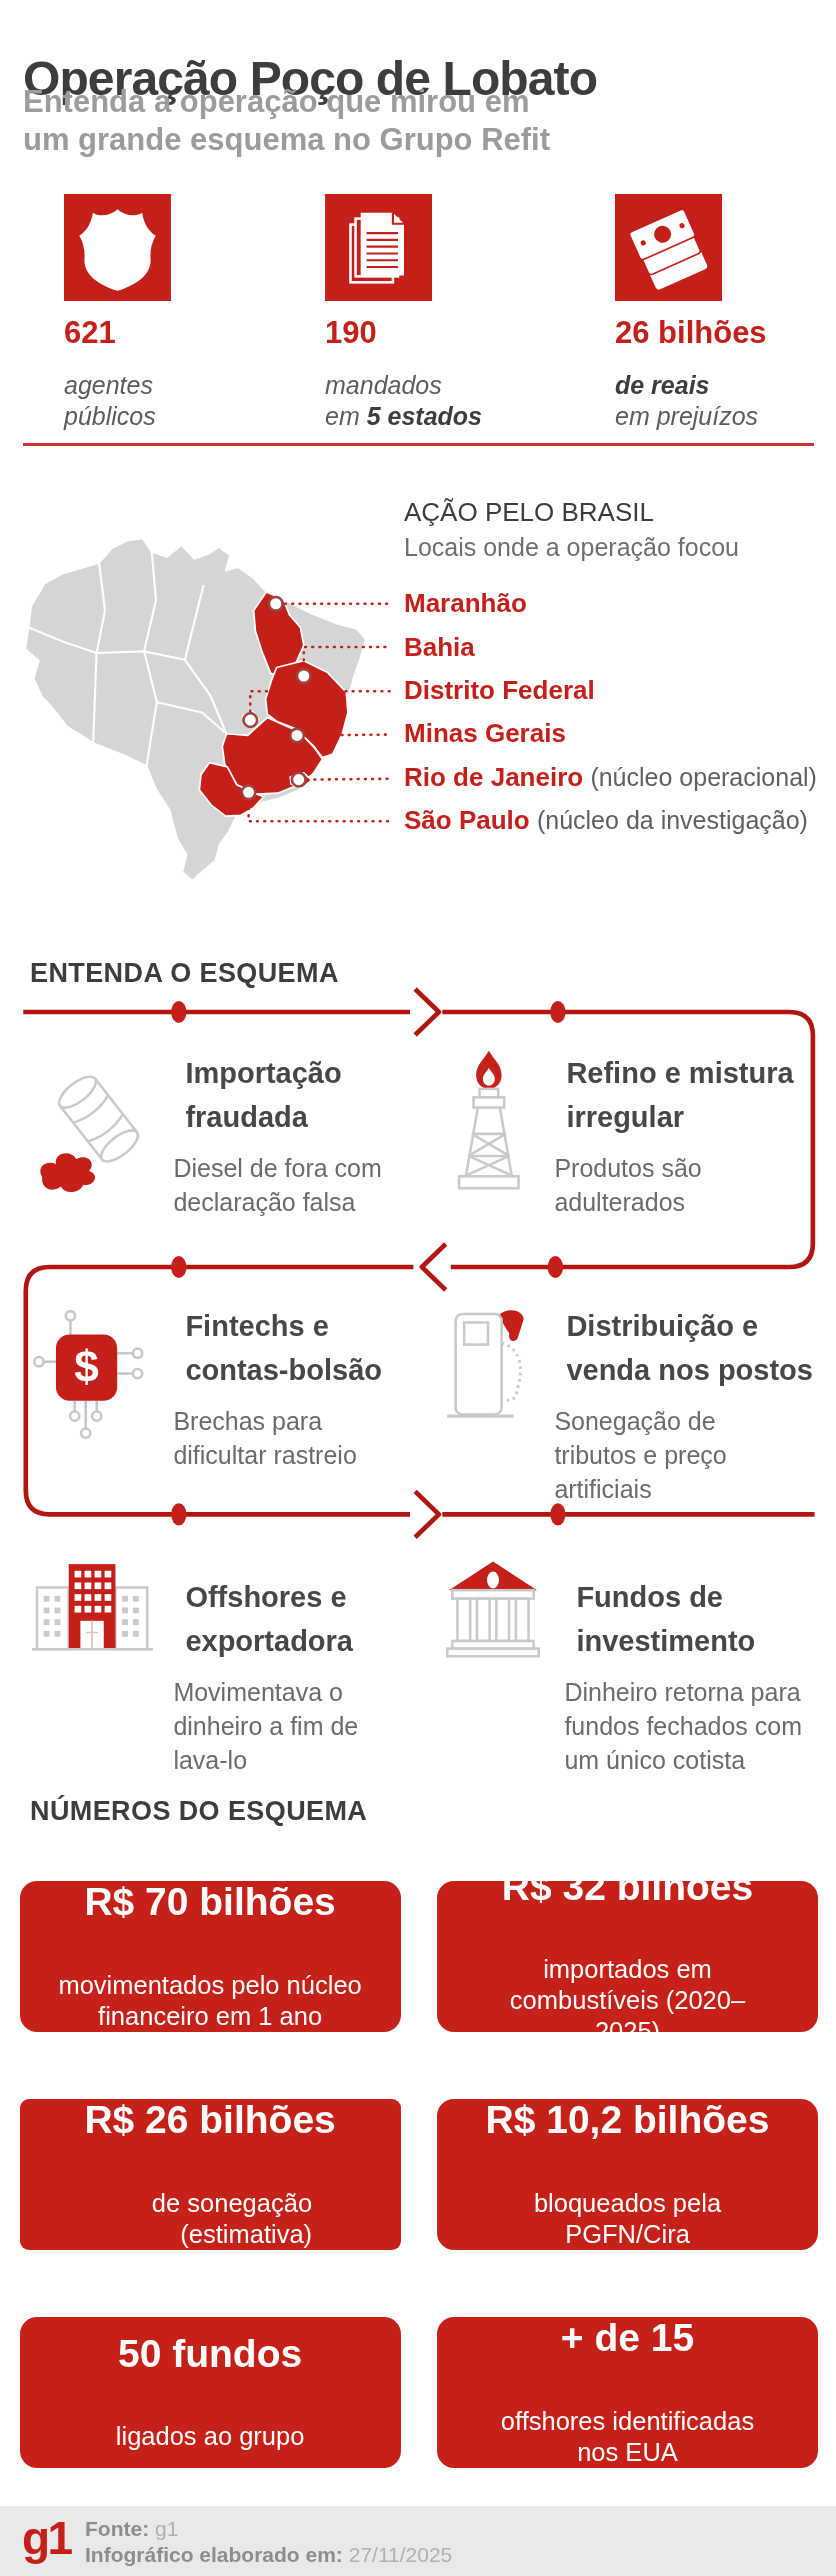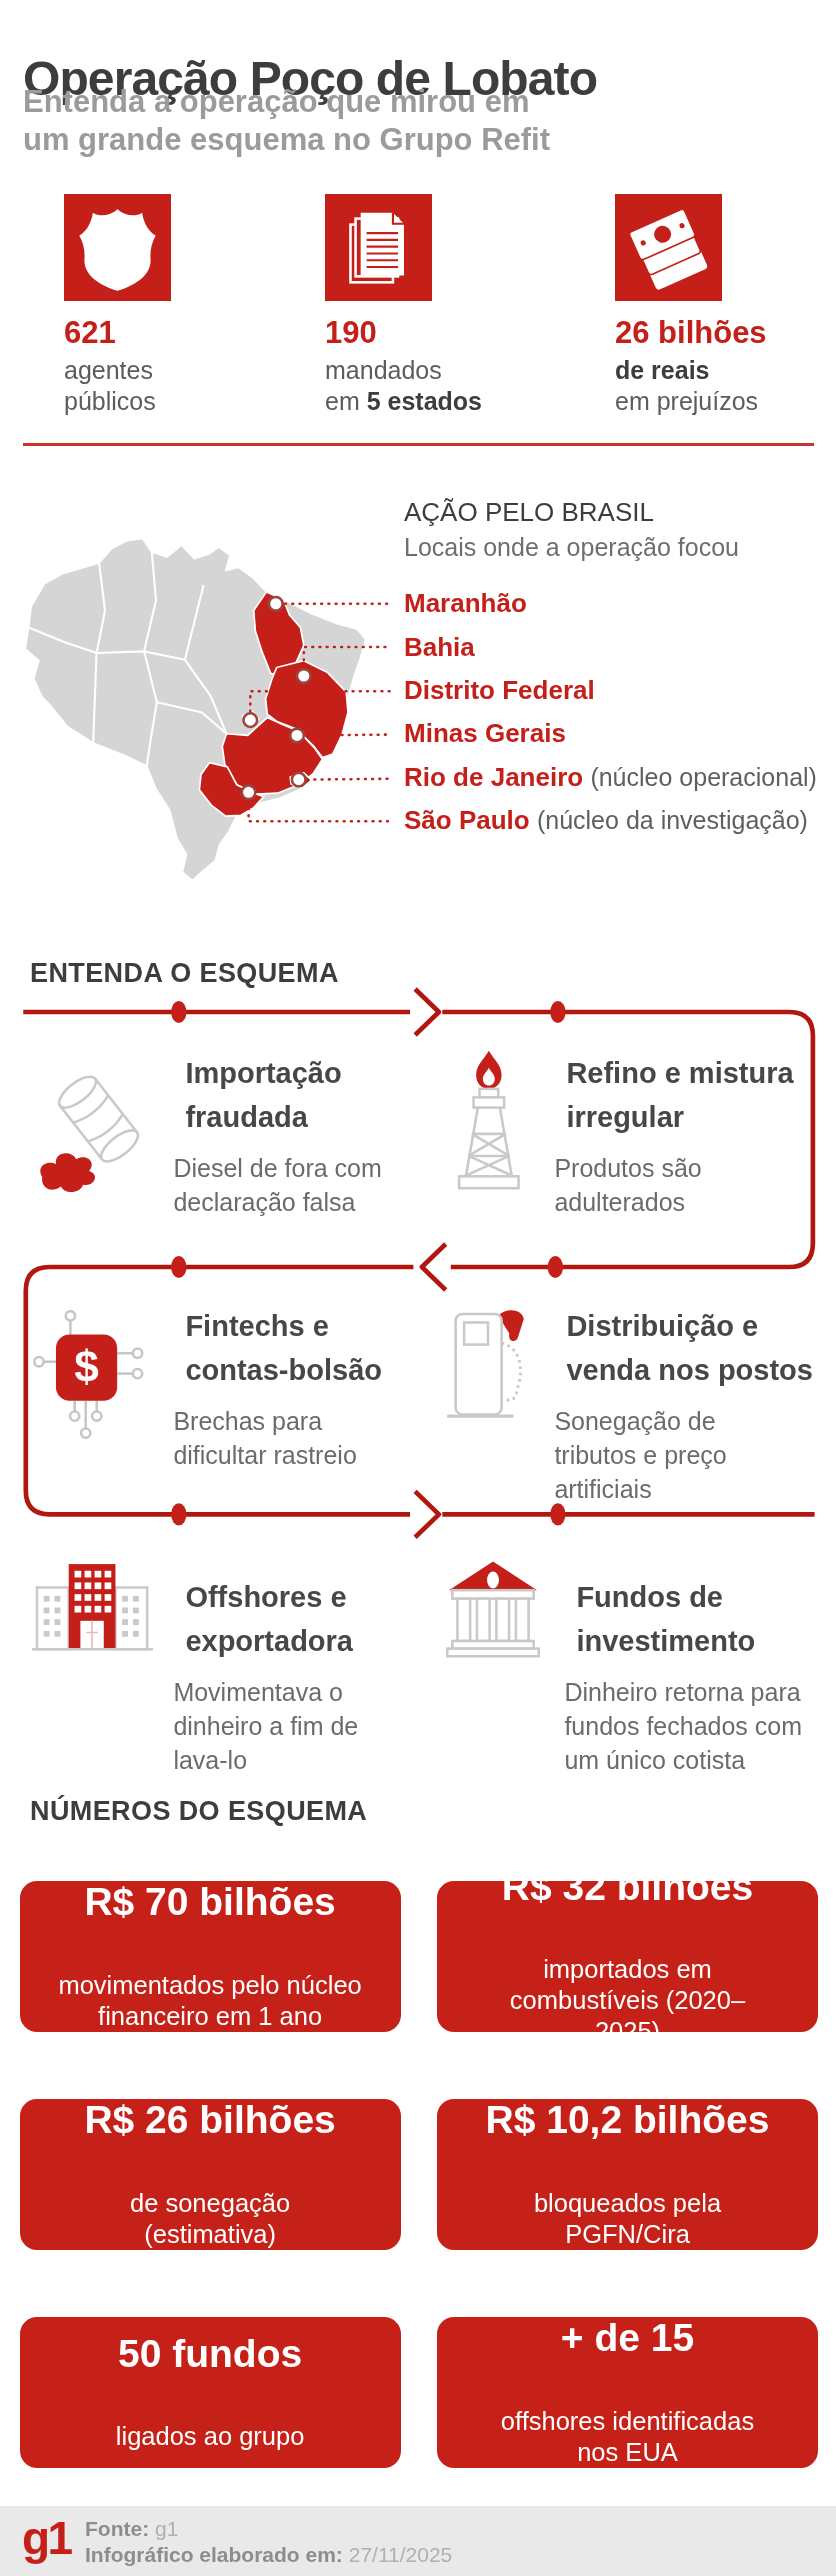--- a/index.html
+++ b/index.html
@@ -8,21 +8,21 @@
   .abs{position:absolute;}
 
   
   .h1{left:23px;top:18.7px;font-size:48px;font-weight:bold;color:#3d3d3d;letter-spacing:-0.9px;}
   .sub{left:23px;top:83px;width:561px;font-size:31px;font-weight:bold;color:#9b9b9b;line-height:38px;}
 
   
   .stat{top:194px;width:221px;}
   .stat-icon{width:107px;height:107px;background:#c42019;}
   .stat-value{margin-top:13.6px;font-size:31px;font-weight:bold;color:#c42019;white-space:nowrap;}
-  .stat-lines{margin-top:4px;font-size:25px;color:#5c5c5c;line-height:31px;}
+  .stat-lines{margin-top:19px;font-size:25px;color:#5c5c5c;line-height:31px;font-style:italic;}
   .stat-lines b{color:#3d3d3d;}
   .hr-red{left:23px;top:443px;width:791px;height:2.6px;background:#c8352c;}
 
   
   .map-title{left:404px;top:497px;font-size:26px;font-weight:normal;color:#3d3d3d;}
   .map-sub{left:404px;top:533px;font-size:25px;color:#6e6e6e;}
   .map-label{left:404px;white-space:nowrap;font-size:26px;font-weight:bold;color:#c42019;line-height:32px;}
   .map-label span.note{font-weight:normal;font-size:25px;color:#5f5f5f;}
 
   
@@ -350,23 +350,23 @@
   <div class="abs sec-title" style="left:30px;top:1796px;">NÚMEROS DO ESQUEMA</div>
 
   <div class="abs box" style="left:19.6px;top:1881px;">
     <div class="val">R$ 70 bilhões</div>
     <div class="desc" style="max-width:357px;">movimentados pelo núcleo financeiro em 1 ano</div>
   </div>
   <div class="abs box" style="left:437px;top:1881px;">
     <div class="val">R$ 32 bilhões</div>
     <div class="desc" style="max-width:298px;">importados em combustíveis (2020–2025)</div>
   </div>
-  <div class="abs box" style="left:19.6px;top:2099px;">
+  <div class="abs box" style="left:19.6px;top:2099px;border-radius:9px;">
     <div class="val">R$ 26 bilhões</div>
-    <div class="desc" style="max-width:204px;">de sonegação (estimativa)</div>
+    <div class="desc" style="max-width:204px;text-align:right;">de sonegação (estimativa)</div>
   </div>
   <div class="abs box" style="left:437px;top:2099px;">
     <div class="val">R$ 10,2 bilhões</div>
     <div class="desc" style="max-width:221px;">bloqueados pela PGFN/Cira</div>
   </div>
   <div class="abs box" style="left:19.6px;top:2317px;">
     <div class="val">50 fundos</div>
     <div class="desc">ligados ao grupo</div>
   </div>
   <div class="abs box" style="left:437px;top:2317px;">

